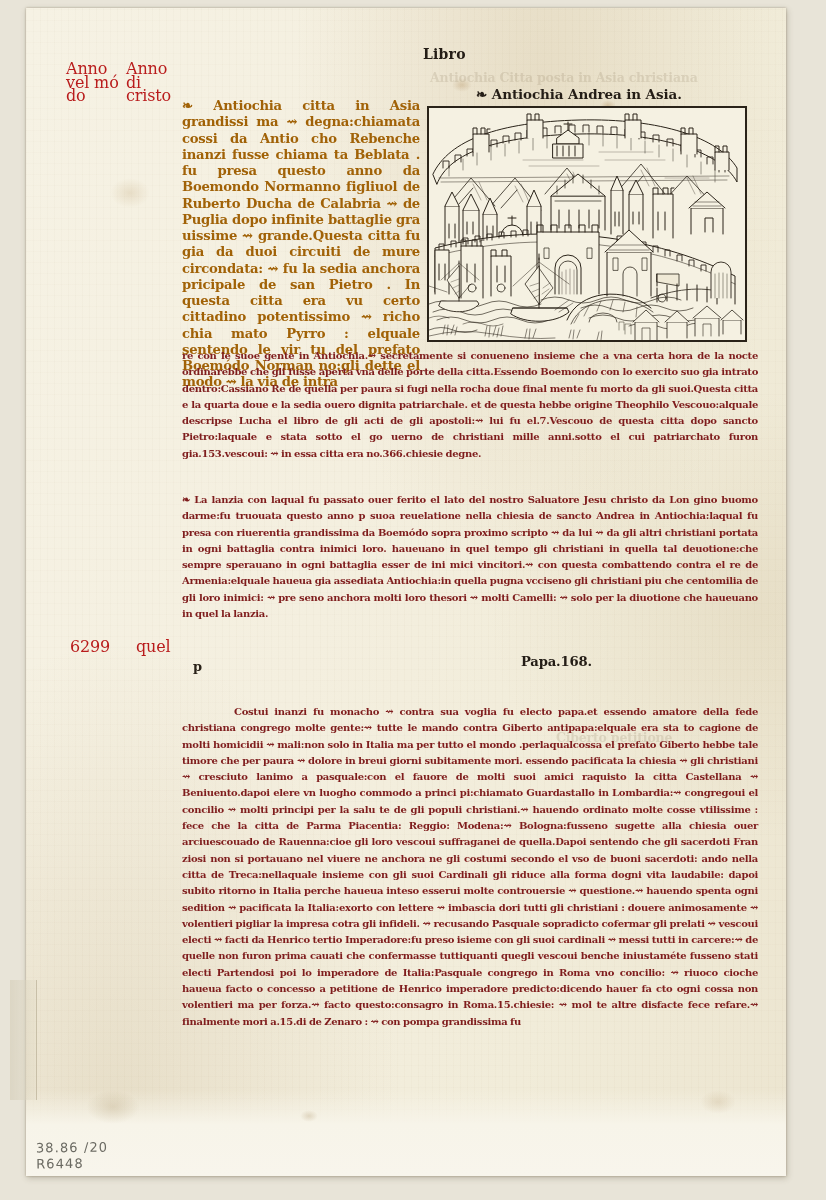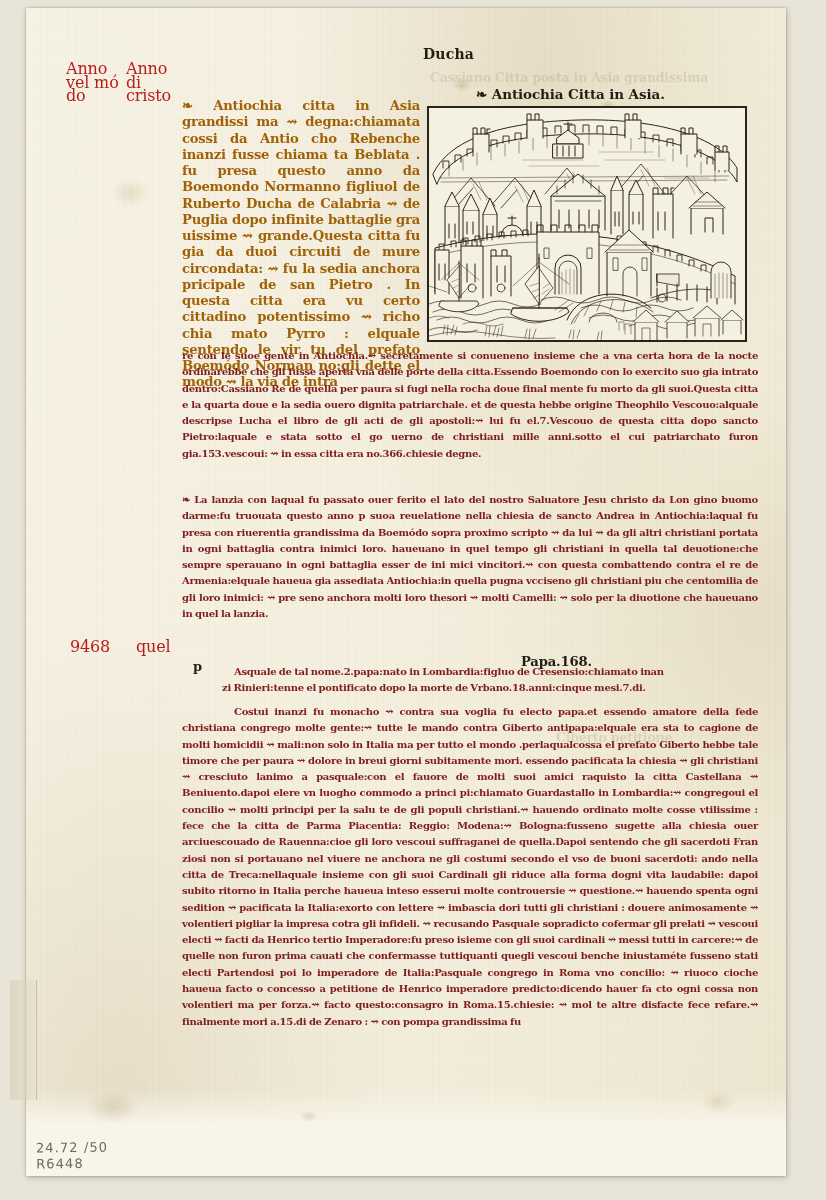--- a/index.html
+++ b/index.html
@@ -128,35 +128,35 @@
   <div class="leaf-bottom"></div>
   <div class="tape"></div>
 
   <div class="fox" style="left:600px;top:100px;width:16px;height:12px;background:radial-gradient(rgba(160,118,60,.32),rgba(160,118,60,0) 70%);"></div>
   <div class="fox" style="left:452px;top:78px;width:20px;height:14px;background:radial-gradient(rgba(158,116,58,.26),rgba(158,116,58,0) 70%);"></div>
   <div class="fox" style="left:110px;top:178px;width:40px;height:30px;background:radial-gradient(rgba(168,132,74,.18),rgba(168,132,74,0) 70%);"></div>
   <div class="fox" style="left:86px;top:1090px;width:54px;height:34px;background:radial-gradient(rgba(150,122,70,.20),rgba(150,122,70,0) 70%);"></div>
   <div class="fox" style="left:700px;top:1090px;width:36px;height:24px;background:radial-gradient(rgba(158,124,70,.17),rgba(158,124,70,0) 70%);"></div>
   <div class="fox" style="left:300px;top:1110px;width:18px;height:12px;background:radial-gradient(rgba(150,118,66,.22),rgba(150,118,66,0) 70%);"></div>
 
-  <div class="ghost" style="left:430px;top:70px;width:300px;">Cassiano Citta posta in Asia grandissima</div>
+  <div class="ghost" style="left:430px;top:70px;width:300px;">Antiochia Citta posta in Asia christiana</div>
   <div class="ghost" style="left:556px;top:730px;width:200px;">Ciberto petitione</div>
 
   <div class="marg goth" style="left:66px;top:62px;width:56px;white-space:pre-line;">Anno
 vel mó
 do</div>
   <div class="marg goth" style="left:126px;top:62px;width:64px;white-space:pre-line;">Anno
 di cristo</div>
 
-  <div class="marg goth" style="left:70px;top:640px;">9468</div>
+  <div class="marg goth" style="left:70px;top:640px;">6299</div>
   <div class="marg goth" style="left:136px;top:640px;">quel</div>
 
-  <div id="running-head" class="goth">Ducha</div>
-
-  <div id="cut-caption" class="goth">❧ Antiochia Citta in Asia.</div>
+  <div id="running-head" class="goth">Libro</div>
+
+  <div id="cut-caption" class="goth">❧ Antiochia Andrea in Asia.</div>
 
   <div id="woodcut">
     <svg viewBox="0 0 316 232" xmlns="http://www.w3.org/2000/svg" stroke="#2a2319" fill="none" stroke-width="1" stroke-linecap="round">
       <rect x="0" y="0" width="316" height="232" fill="#f5f1e2" stroke="none"></rect>
 
       <path d="M4 66 C 20 32, 70 14, 150 12 C 232 10, 290 30, 308 60 L308 74 C 292 44, 232 24, 150 26 C 70 28, 20 44, 8 76 Z" fill="#f5f1e2"></path>
 
       <g stroke-width="0.9">
         <path d="M14 60 l0-7 6 0 0 7 M26 54 l0-7 6 0 0 7 M38 48 l0-7 6 0 0 7 M50 43 l0-7 6 0 0 7 M62 39 l0-7 6 0 0 7 M74 35 l0-7 6 0 0 7 M86 32 l0-7 6 0 0 7 M98 29 l0-7 6 0 0 7 M112 27 l0-7 6 0 0 7 M126 25 l0-7 6 0 0 7 M140 24 l0-7 6 0 0 7 M154 24 l0-7 6 0 0 7 M168 25 l0-7 6 0 0 7 M182 26 l0-7 6 0 0 7 M196 28 l0-7 6 0 0 7 M210 31 l0-7 6 0 0 7 M224 34 l0-7 6 0 0 7 M238 38 l0-7 6 0 0 7 M252 43 l0-7 6 0 0 7 M266 49 l0-7 6 0 0 7 M278 56 l0-7 6 0 0 7 M290 64 l0-7 6 0 0 7"></path>
       </g>
@@ -396,27 +396,23 @@
   <div id="col-narrow" class="goth">❧ Antiochia citta in Asia grandissi ma ⇝ degna:chiamata cossi da Antio cho Rebenche inanzi fusse chiama ta Beblata . fu presa questo anno da Boemondo Normanno figliuol de Ruberto Ducha de Calabria ⇝ de Puglia dopo infinite battaglie gra uissime ⇝ grande.Questa citta fu gia da duoi circuiti de mure circondata: ⇝ fu la sedia anchora pricipale de san Pietro . In questa citta era vu certo cittadino potentissimo ⇝ richo chia mato Pyrro : elquale sentendo le vir tu del prefato Boemódo Norman no:gli dette el modo ⇝ la via de intra</div>
 
   <div class="block goth" id="blk-anti">re con le suoe gente in Antiochia.⇝ secretamente si conueneno insieme che a vna certa hora de la nocte ordinarebbe che gli fusse aperta vna delle porte della citta.Essendo Boemondo con lo exercito suo gia intrato dentro:Cassiano Re de quella per paura si fugi nella rocha doue final mente fu morto da gli suoi.Questa citta e la quarta doue e la sedia ouero dignita patriarchale. et de questa hebbe origine Theophilo Vescouo:alquale descripse Lucha el libro de gli acti de gli apostoli:⇝ lui fu el.7.Vescouo de questa citta dopo sancto Pietro:laquale e stata sotto el go uerno de christiani mille anni.sotto el cui patriarchato furon gia.153.vescoui: ⇝ in essa citta era no.366.chiesie degne.</div>
 
   <div class="block goth" id="blk-lanzia">❧ La lanzia con laqual fu passato ouer ferito el lato del nostro Saluatore Jesu christo da Lon gino buomo darme:fu truouata questo anno p suoa reuelatione nella chiesia de sancto Andrea in Antiochia:laqual fu presa con riuerentia grandissima da Boemódo sopra proximo scripto ⇝ da lui ⇝ da gli altri christiani portata in ogni battaglia contra inimici loro. haueuano in quel tempo gli christiani in quella tal deuotione:che sempre sperauano in ogni battaglia esser de ini mici vincitori.⇝ con questa combattendo contra el re de Armenia:elquale haueua gia assediata Antiochia:in quella pugna vcciseno gli christiani piu che centomilia de gli loro inimici: ⇝ pre seno anchora molti loro thesori ⇝ molti Camelli: ⇝ solo per la diuotione che haueuano in quel la lanzia.</div>
 
   <div class="papa-head goth">Papa.168.</div>
 
   <div class="guide-p goth">p</div>
 
-  <div class="block goth" style="top:664px;text-align-last:left;">
-    <span class="indent"></span><span>Asquale de tal nome.2.papa:nato in Lombardia:figluo de Cresensio:chiamato inan</span><br>
-    <span class="indent-sm"></span><span>zi Rinieri:tenne el pontificato dopo la morte de Vrbano.18.anni:cinque mesi.7.di.</span>
-  </div>
 
   <div class="block goth" id="blk-pasquale" style="top:697px;margin-top:7px;">
     <span class="indent"></span><span>Costui inanzi fu monacho ⇝ contra sua voglia fu electo papa.et essendo amatore della fede christiana congrego molte gente:⇝ tutte le mando contra Giberto antipapa:elquale era sta to cagione de molti homicidii ⇝ mali:non solo in Italia ma per tutto el mondo .perlaqualcossa el prefato Giberto hebbe tale timore che per paura ⇝ dolore in breui giorni subitamente mori. essendo pacificata la chiesia ⇝ gli christiani ⇝ cresciuto lanimo a pasquale:con el fauore de molti suoi amici raquisto la citta Castellana ⇝ Beniuento.dapoi elere vn luogho commodo a princi pi:chiamato Guardastallo in Lombardia:⇝ congregoui el concilio ⇝ molti principi per la salu te de gli populi christiani.⇝ hauendo ordinato molte cosse vtilissime : fece che la citta de Parma Piacentia: Reggio: Modena:⇝ Bologna:fusseno sugette alla chiesia ouer arciuescouado de Rauenna:cioe gli loro vescoui suffraganei de quella.Dapoi sentendo che gli sacerdoti Fran ziosi non si portauano nel viuere ne anchora ne gli costumi secondo el vso de buoni sacerdoti: ando nella citta de Treca:nellaquale insieme con gli suoi Cardinali gli riduce alla forma dogni vita laudabile: dapoi subito ritorno in Italia perche haueua inteso esserui molte controuersie ⇝ questione.⇝ hauendo spenta ogni sedition ⇝ pacificata la Italia:exorto con lettere ⇝ imbascia dori tutti gli christiani : douere animosamente ⇝ volentieri pigliar la impresa cotra gli infideli. ⇝ recusando Pasquale sopradicto cofermar gli prelati ⇝ vescoui electi ⇝ facti da Henrico tertio Imperadore:fu preso isieme con gli suoi cardinali ⇝ messi tutti in carcere:⇝ de quelle non furon prima cauati che confermasse tuttiquanti quegli vescoui benche iniustaméte fusseno stati electi Partendosi poi lo imperadore de Italia:Pasquale congrego in Roma vno concilio: ⇝ riuoco cioche haueua facto o concesso a petitione de Henrico imperadore predicto:dicendo hauer fa cto ogni cossa non volentieri ma per forza.⇝ facto questo:consagro in Roma.15.chiesie: ⇝ mol te altre disfacte fece refare.⇝ finalmente mori a.15.di de Zenaro : ⇝ con pompa grandissima fu</span>
   </div>
 
   <div id="accession">
-    <div>24.72 /50</div>
+    <div>38.86 /20</div>
     <div>R6448</div>
   </div>
 
 </div>
 
 </body></html>

